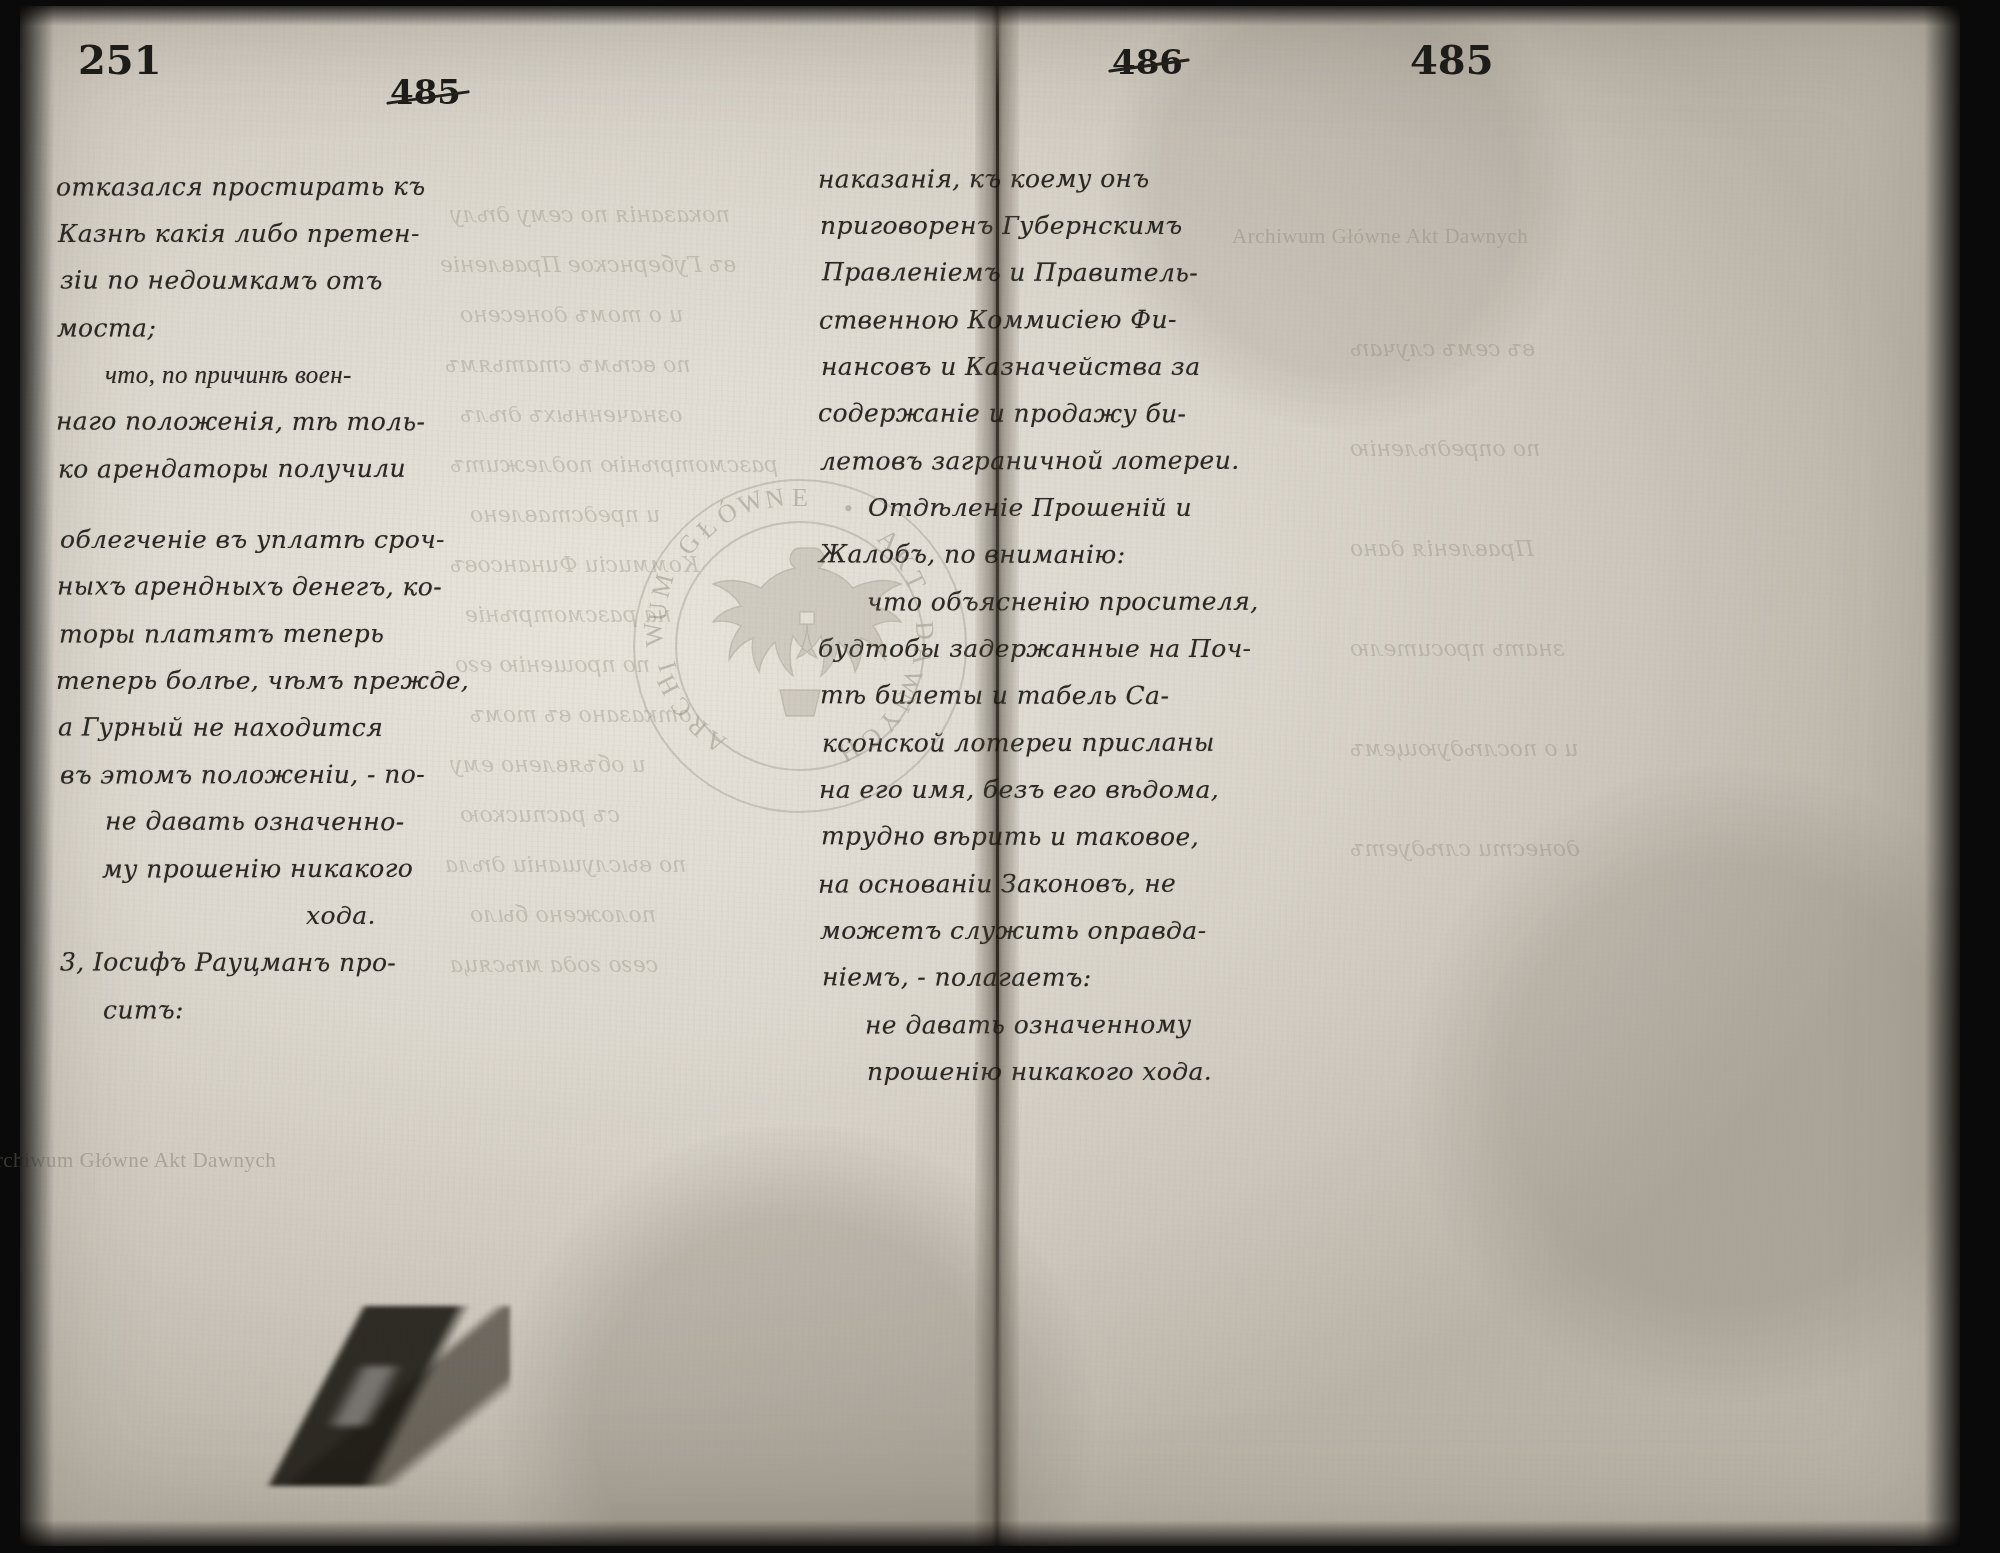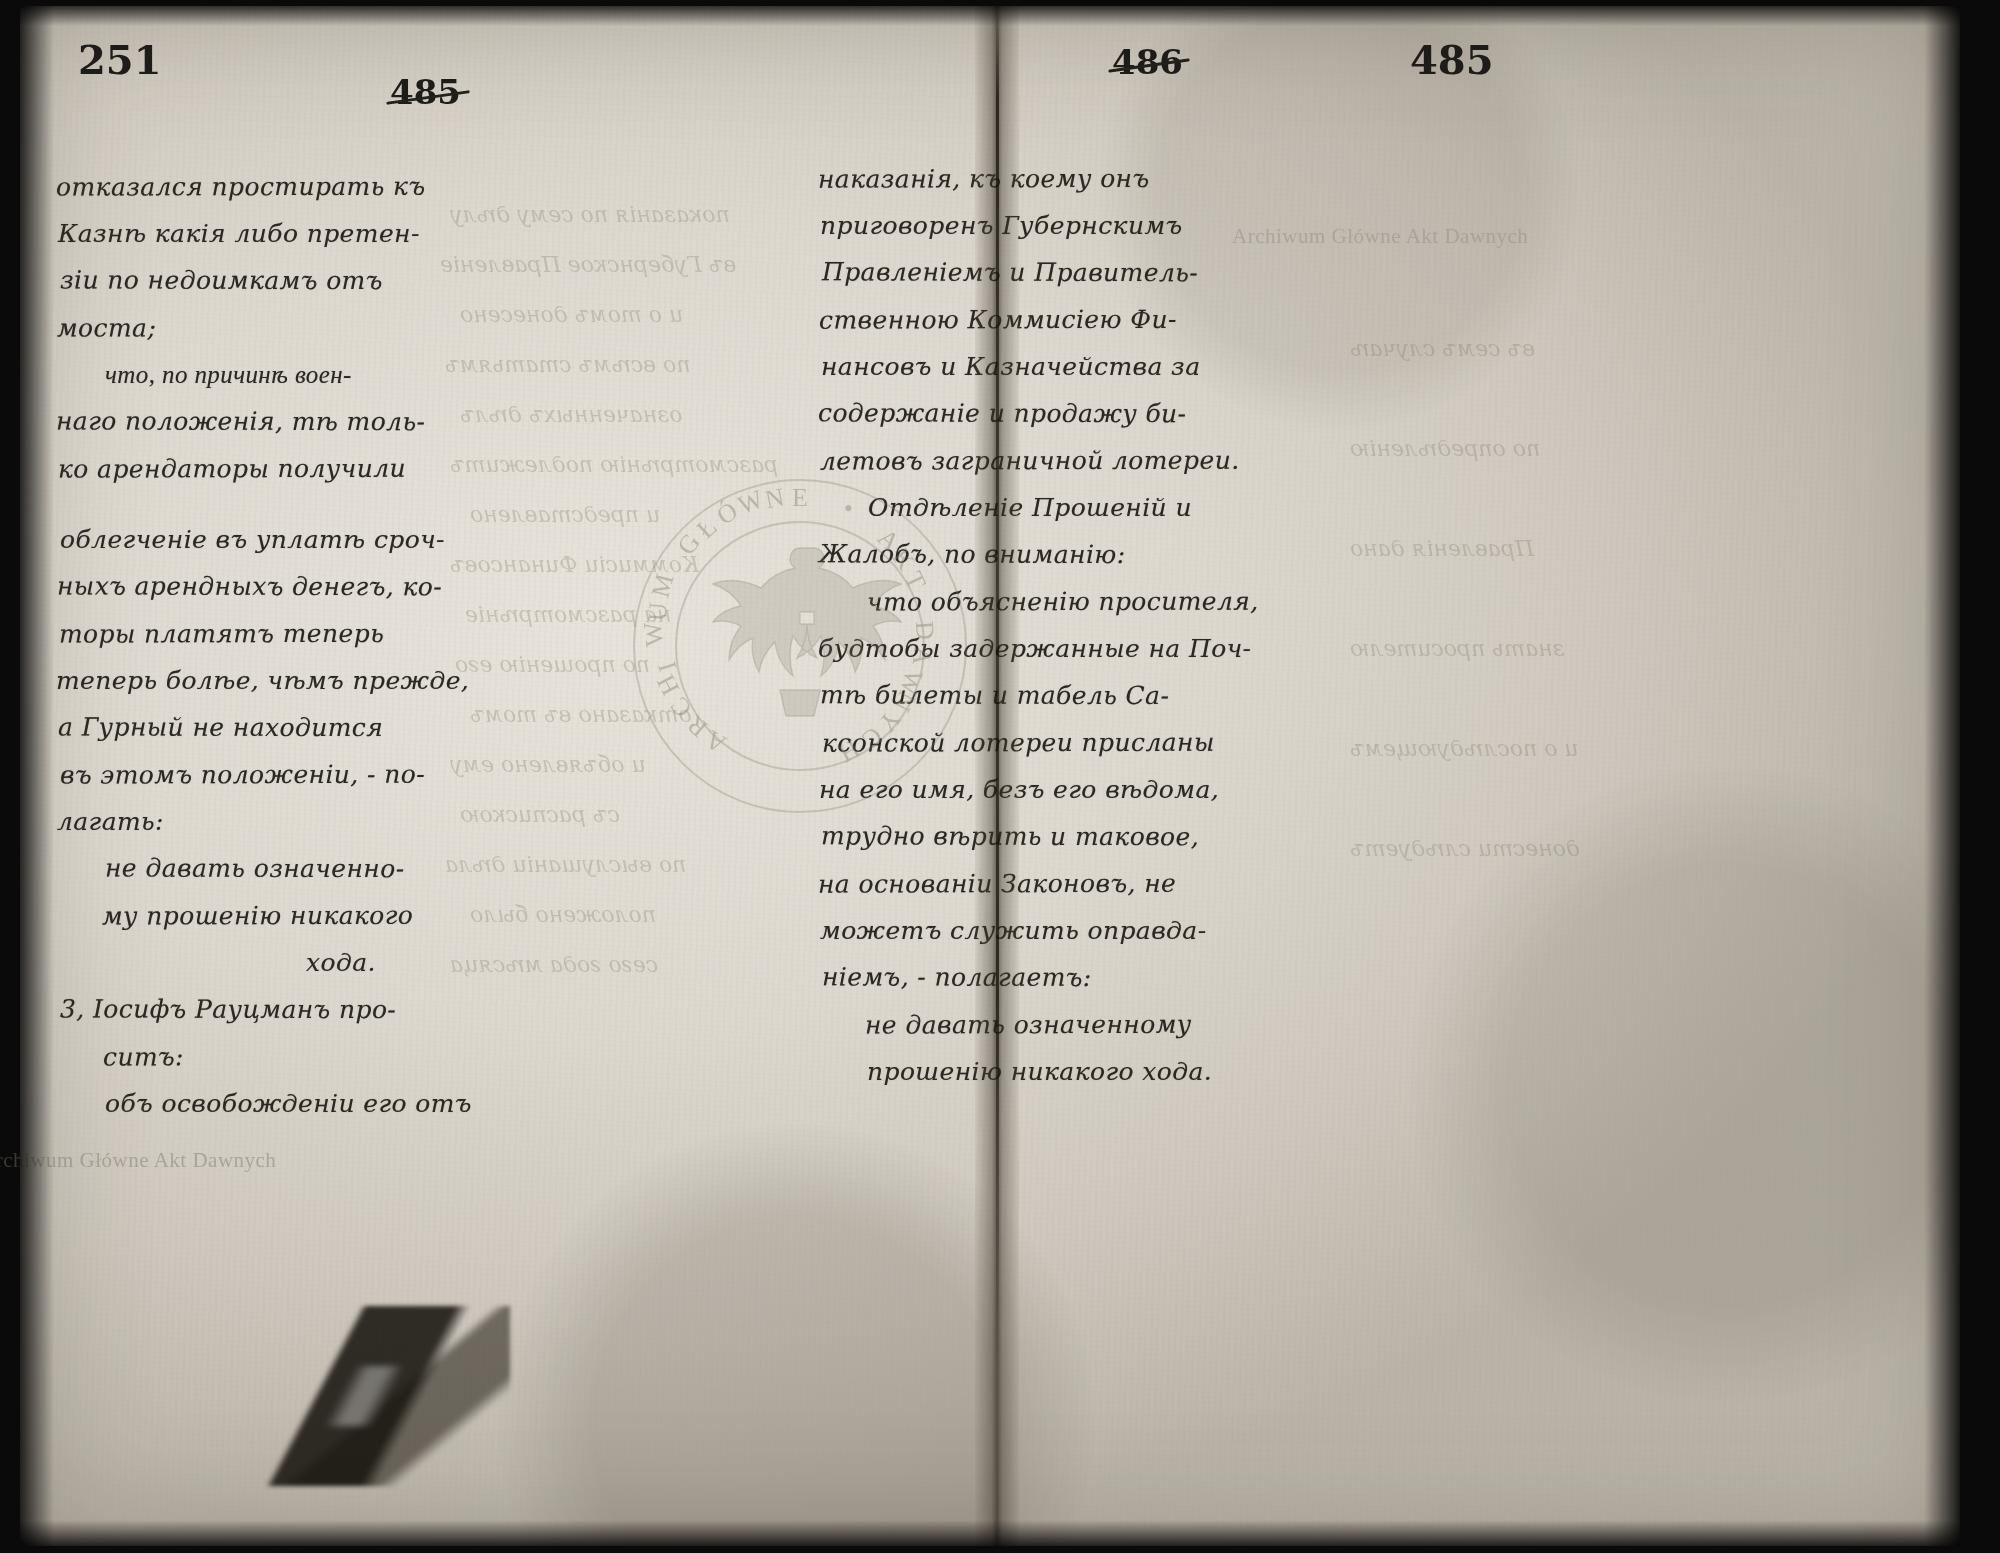--- a/index.html
+++ b/index.html
@@ -265,27 +265,25 @@
         <div class="line hand" style="transform: rotate(-0.13deg) translateX(-1px);">моста;</div>
         <div class="line hand ind1" style="transform: rotate(0deg) translateX(1px); font-family: Liberation Serif, serif;">что, по причинѣ воен-</div>
         <div class="line hand" style="transform: rotate(0.13deg) translateX(-2px);">наго положенія, тѣ толь-</div>
         <div class="line hand" style="transform: rotate(-0.13deg) translateX(0px);">ко арендаторы получили</div>
         <div class="line hand" style="transform: rotate(0deg) translateX(2px); margin-top: 24px;">облегченіе въ уплатѣ сроч-</div>
         <div class="line hand" style="transform: rotate(0.13deg) translateX(-1px);">ныхъ арендныхъ денегъ, ко-</div>
         <div class="line hand" style="transform: rotate(-0.13deg) translateX(1px);">торы платятъ теперь</div>
         <div class="line hand" style="transform: rotate(0deg) translateX(-2px);">теперь болѣе, чѣмъ прежде,</div>
         <div class="line hand" style="transform: rotate(0.13deg) translateX(0px);">а Гурный не находится</div>
         <div class="line hand" style="transform: rotate(-0.13deg) translateX(2px);">въ этомъ положеніи, - по-</div>
-        <div class="line hand" style="transform: rotate(0deg) translateX(-1px);">лагать:</div>
         <div class="line hand ind1" style="transform: rotate(0.13deg) translateX(1px);">не давать означенно-</div>
         <div class="line hand ind1" style="transform: rotate(-0.13deg) translateX(-2px);">му прошенію никакого</div>
         <div class="line hand ind1" style="transform: rotate(0deg) translateX(0px); text-align: center;">хода.</div>
         <div class="line hand" style="transform: rotate(0.13deg) translateX(2px);">3, Іосифъ Рауцманъ про-</div>
         <div class="line hand ind1" style="transform: rotate(-0.13deg) translateX(-1px);">ситъ:</div>
-        <div class="line hand ind1" style="transform: rotate(0deg) translateX(1px);">объ освобожденіи его отъ</div>
       </div>
 
     <div class="col" id="right-col" style="left:800px; top:160px; width:560px;">
         <div class="line hand" style="transform: rotate(-0.13deg) translateX(-2px);">наказанія, къ коему онъ</div>
         <div class="line hand" style="transform: rotate(0deg) translateX(0px);">приговоренъ  Губернскимъ</div>
         <div class="line hand" style="transform: rotate(0.13deg) translateX(2px);">Правленіемъ и Правитель-</div>
         <div class="line hand" style="transform: rotate(-0.13deg) translateX(-1px);">ственною Коммисіею Фи-</div>
         <div class="line hand" style="transform: rotate(0deg) translateX(1px);">нансовъ и Казначейства за</div>
         <div class="line hand" style="transform: rotate(0.13deg) translateX(-2px);">содержаніе и продажу би-</div>
         <div class="line hand" style="transform: rotate(-0.13deg) translateX(0px);">летовъ заграничной лотереи.</div>

